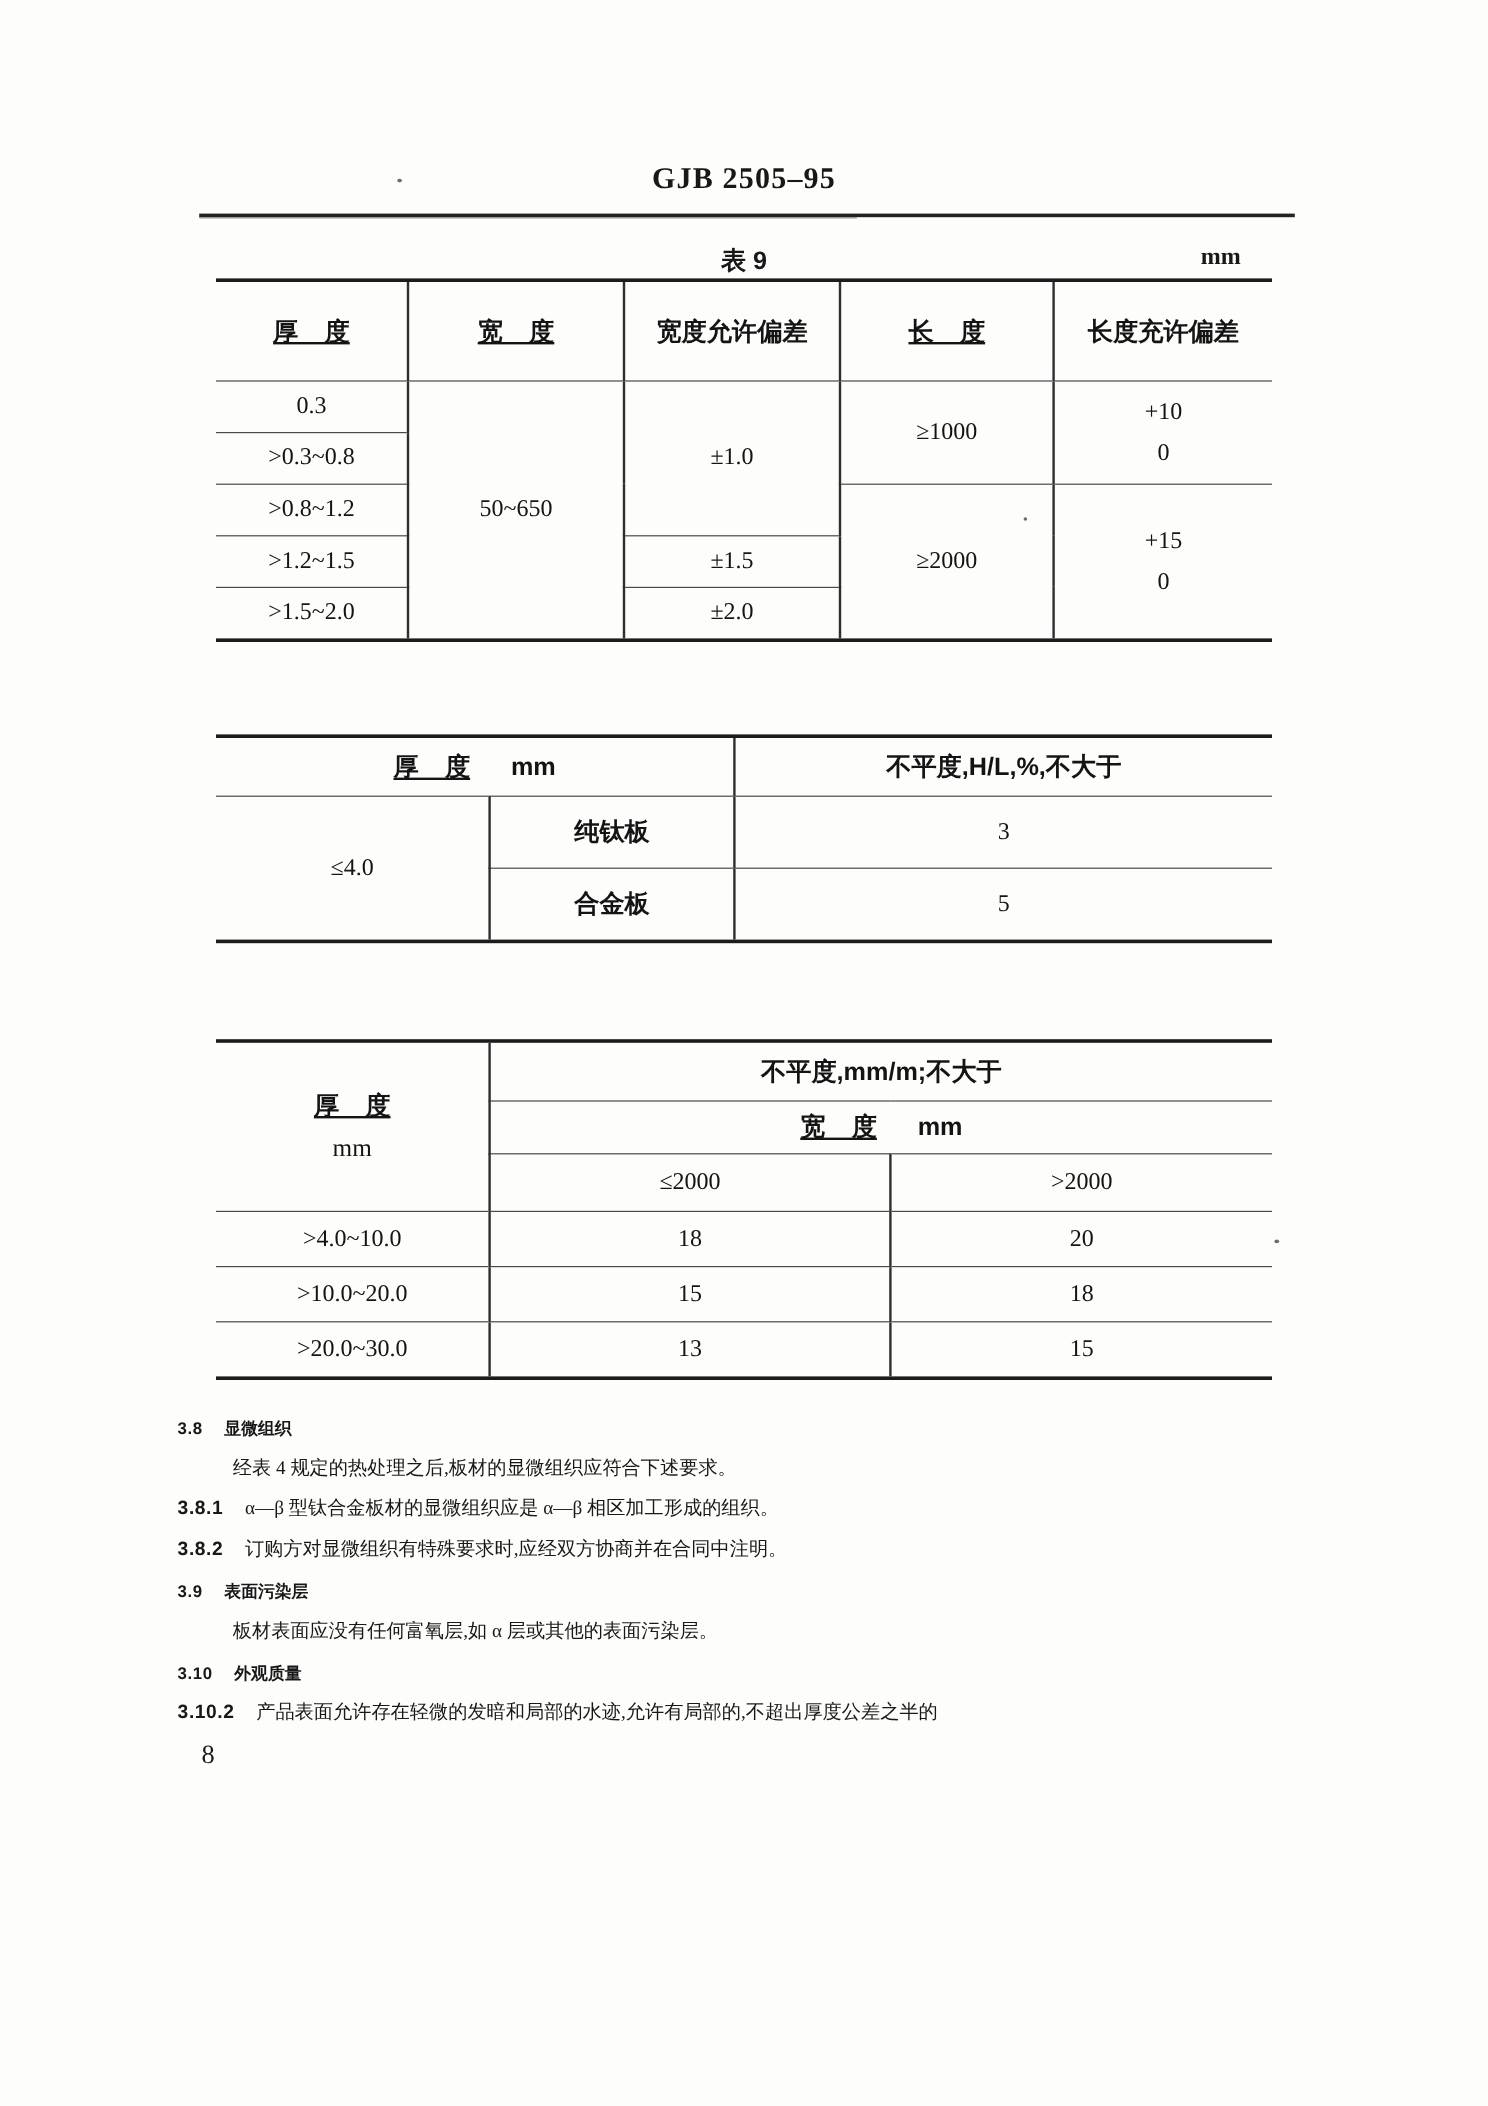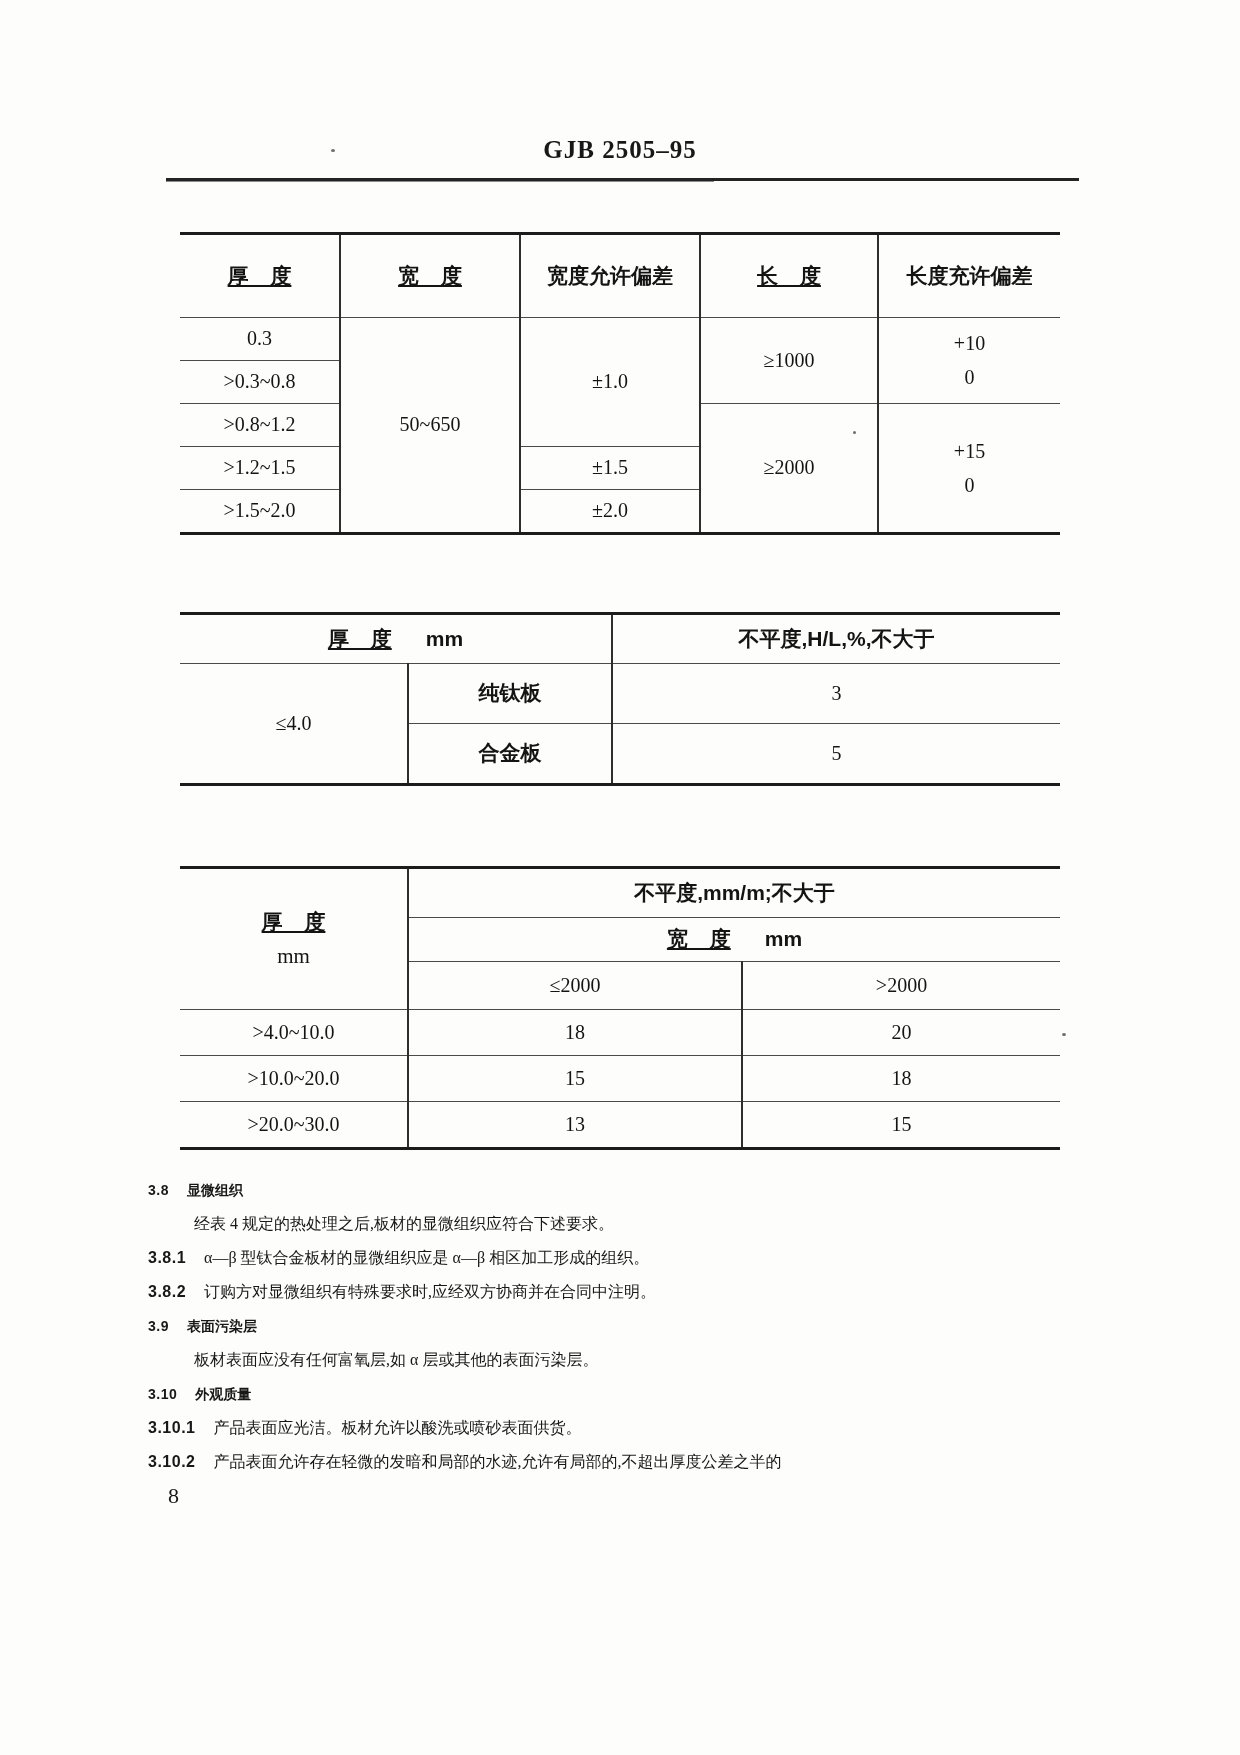--- a/index.html
+++ b/index.html
@@ -45,20 +45,24 @@
   .speck { position:absolute; border-radius:50%; background:#6d6d6d; }
 </style>
 </head>
 <body>
 
 <div class="page">
 
   <div class="title">GJB 2505–95</div>
   <div class="rule"></div>
 
+  <div class="cap-row" style="top:203px;">
+    <span class="cap-center">表 9</span>
+    <span class="cap-unit">mm</span>
+  </div>
 
   <div class="tblwrap" style="top:232px;">
     <table>
       <colgroup>
           <col style="width:160px">
           <col style="width:180px">
           <col style="width:180px">
           <col style="width:178px">
           <col style="width:182px">
         </colgroup>
@@ -187,23 +191,20 @@
       <span class="num">3.8.2</span><span>订购方对显微组织有特殊要求时,应经双方协商并在合同中注明。</span>
     </div>
     <div class="tline headline">
       <span class="num">3.9</span><span>表面污染层</span>
     </div>
     <div class="tline indent">板材表面应没有任何富氧层,如 α 层或其他的表面污染层。</div>
     <div class="tline headline">
       <span class="num">3.10</span><span>外观质量</span>
     </div>
     <div class="tline">
-      <span class="num">3.10.1</span><span>产品表面应光洁。板材允许以酸洗或喷砂表面供货。</span>
-    </div>
-    <div class="tline">
       <span class="num">3.10.2</span><span>产品表面允许存在轻微的发暗和局部的水迹,允许有局部的,不超出厚度公差之半的</span>
     </div>
     <div class="tline pagenum">8</div>
   </div>
 
   <div class="speck" style="top:149px;left:331px;width:4px;height:3px;"></div>
   <div class="speck" style="top:431px;left:853px;width:3px;height:3px;"></div>
   <div class="speck" style="top:1033px;left:1062px;width:4px;height:3px;"></div>
 
 </div>

